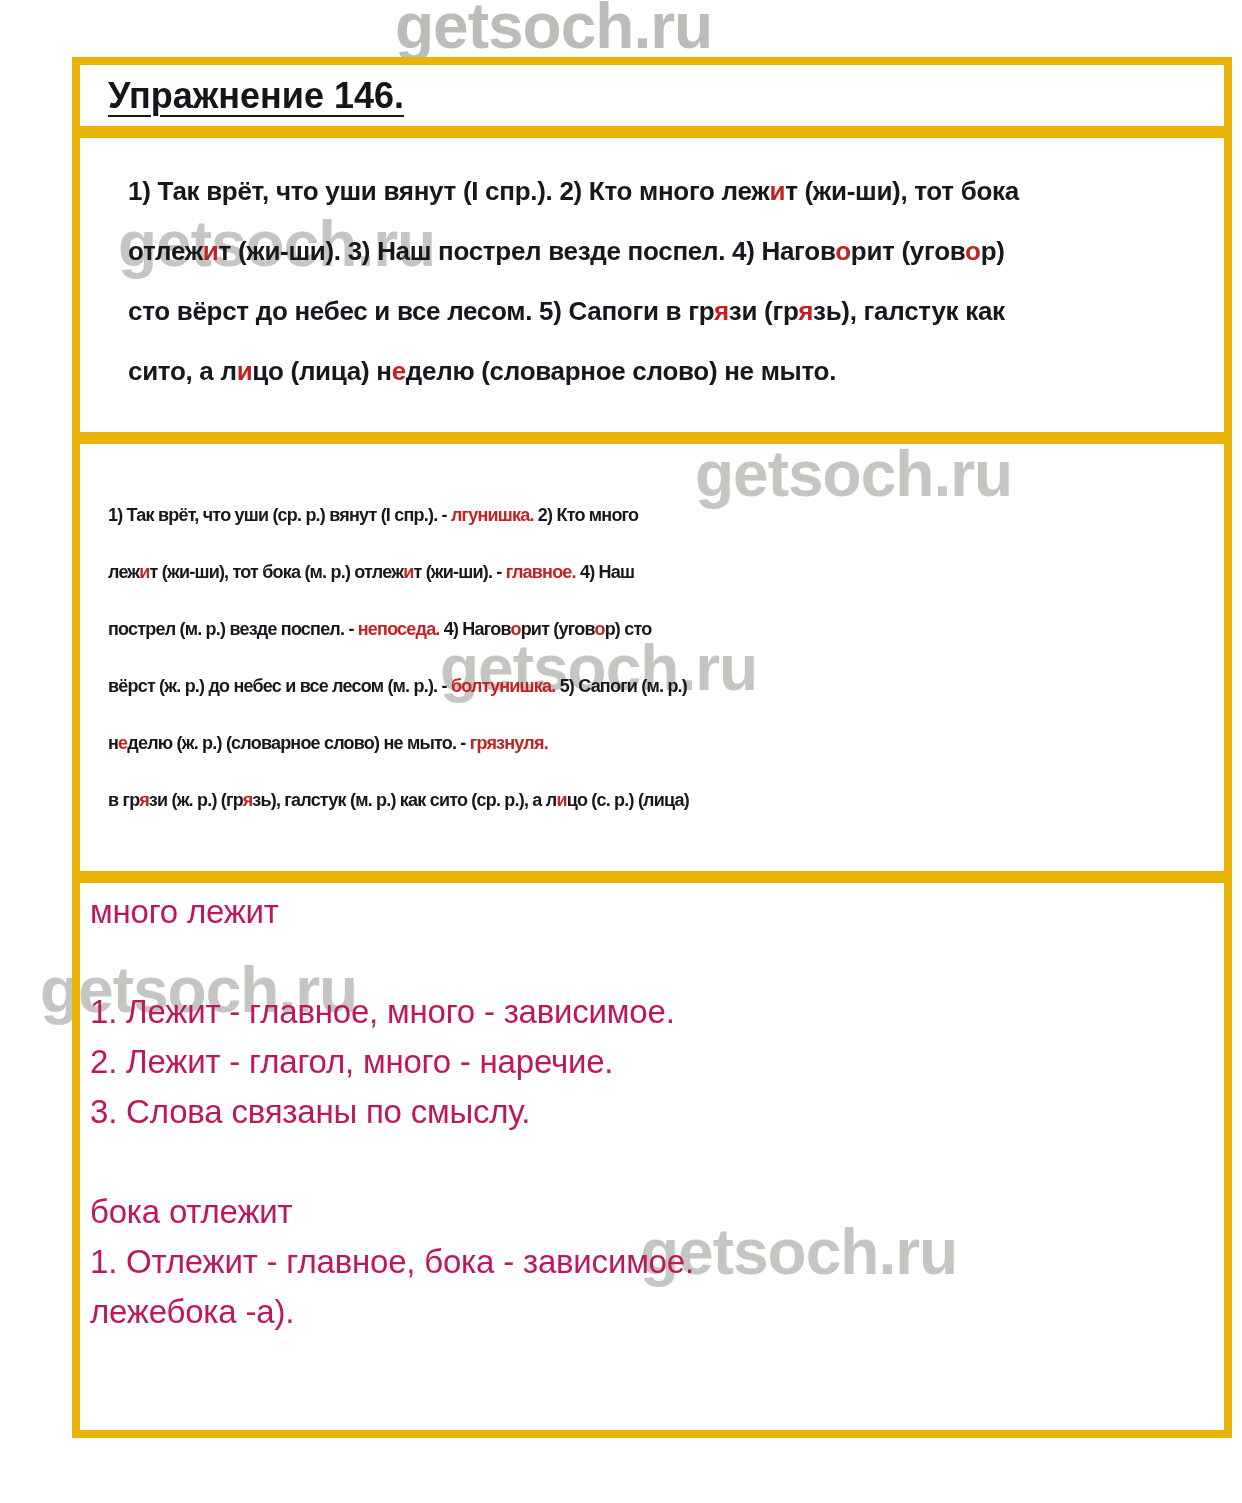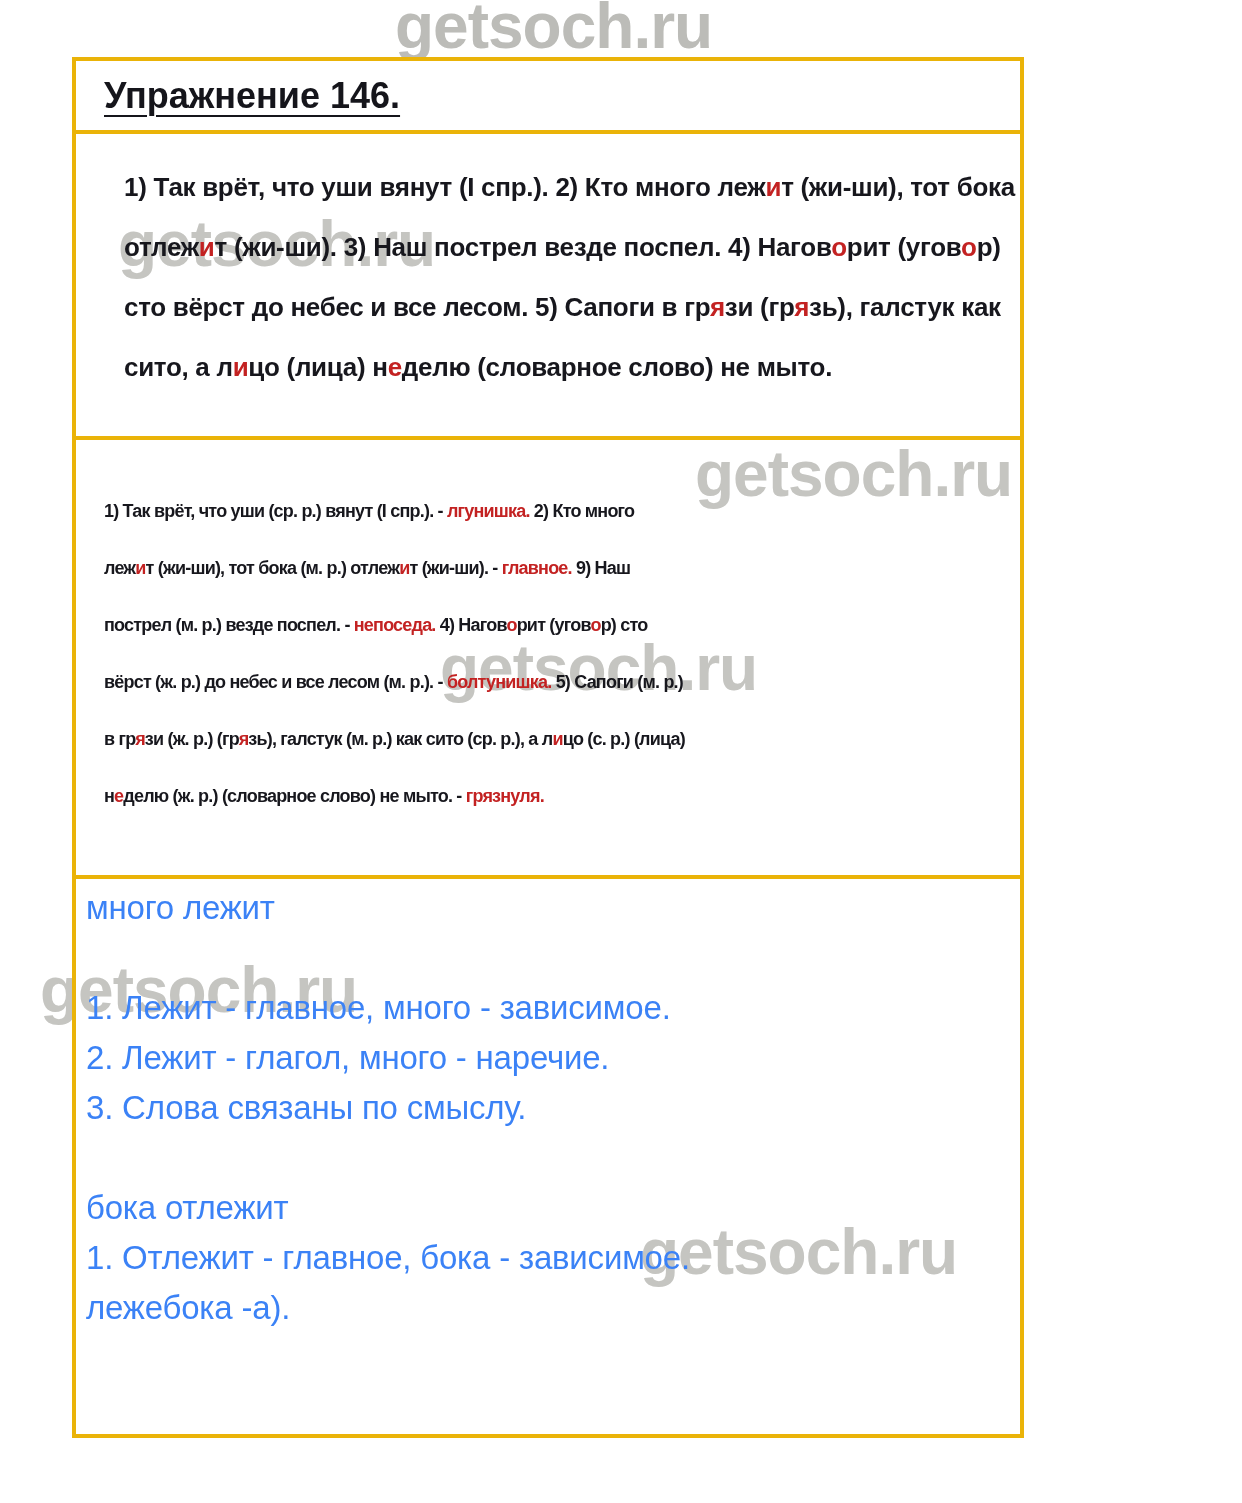--- a/index.html
+++ b/index.html
@@ -19,22 +19,22 @@
   .wm1 { left:395px; top:-6px;  color:#bcbcb8; }
   .wm2 { left:118px; top:212px; }
   .wm3 { left:695px; top:442px; }
   .wm4 { left:440px; top:636px; }
   .wm5 { left:40px;  top:958px; }
   .wm6 { left:640px; top:1220px; }
 
   
   .col { position:absolute; left:72px; top:57px; width:1120px; }
   .section {
-    position:relative; box-sizing:border-box; width:952px;
-    border:4px solid #eab308; background:transparent;
+    position:relative; box-sizing:border-box; width:1160px;
+    border:8px solid #eab308; background:transparent;
   }
   .sec-header {
     height:77px; display:flex; align-items:center; padding-left:28px;
   }
   .sec-header::before {
     content:""; position:absolute; inset:0; background:#faecc9; z-index:-1;
   }
   .exercise-title {
     font-size:36px; font-weight:700; color:#15151b;
     text-decoration:underline; text-decoration-thickness:2px; text-underline-offset:7px;
@@ -45,21 +45,21 @@
 
   .tline { white-space:nowrap; }
   .sec-task .tline {
     line-height:60px; font-size:26px; font-weight:700; letter-spacing:-0.3px;margin-left:20px;
   }
   .sec-answer .tline {
     line-height:57px; font-size:18px; font-weight:700; letter-spacing:-0.8px;
   }
   .sec-analysis .tline {
     line-height:50px; font-size:33px; font-weight:400; letter-spacing:-0.2px;
-    color:#3b82f6;
+    color:#be185d;
   }
   .red { color:#c32222; }
 </style>
 </head>
 <body>
 
 <div class="page">
 
   <div class="wm wm1">getsoch.ru</div>
   <div class="wm wm2">getsoch.ru</div>
@@ -76,25 +76,25 @@
 
     <div class="section sec-task">
         <div class="tline"><span>1) Так врёт, что уши вянут (I спр.). 2) Кто много леж</span><span class="red">и</span><span>т (жи-ши), тот бока</span></div>
         <div class="tline"><span>отлеж</span><span class="red">и</span><span>т (жи-ши). 3) Наш пострел везде поспел. 4) Нагов</span><span class="red">о</span><span>рит (угов</span><span class="red">о</span><span>р)</span></div>
         <div class="tline"><span>сто вёрст до небес и все лесом. 5) Сапоги в гр</span><span class="red">я</span><span>зи (гр</span><span class="red">я</span><span>зь), галстук как</span></div>
         <div class="tline"><span>сито, а л</span><span class="red">и</span><span>цо (лица) н</span><span class="red">е</span><span>делю (словарное слово) не мыто.</span></div>
       </div>
 
     <div class="section sec-answer">
         <div class="tline"><span>1) Так врёт, что уши (ср. р.) вянут (I спр.). - </span><span class="red">лгунишка.</span><span> 2) Кто много</span></div>
-        <div class="tline"><span>леж</span><span class="red">и</span><span>т (жи-ши), тот бока (м. р.) отлеж</span><span class="red">и</span><span>т (жи-ши). - </span><span class="red">главное.</span><span> 9) Наш</span></div>
+        <div class="tline"><span>леж</span><span class="red">и</span><span>т (жи-ши), тот бока (м. р.) отлеж</span><span class="red">и</span><span>т (жи-ши). - </span><span class="red">главное.</span><span> 4) Наш</span></div>
         <div class="tline"><span>пострел (м. р.) везде поспел. - </span><span class="red">непоседа.</span><span> 4) Нагов</span><span class="red">о</span><span>рит (угов</span><span class="red">о</span><span>р) сто</span></div>
         <div class="tline"><span>вёрст (ж. р.) до небес и все лесом (м. р.). - </span><span class="red">болтунишка.</span><span> 5) Сапоги (м. р.)</span></div>
+        <div class="tline"><span>н</span><span class="red">е</span><span>делю (ж. р.) (словарное слово) не мыто. - </span><span class="red">грязнуля.</span></div>
         <div class="tline"><span>в гр</span><span class="red">я</span><span>зи (ж. р.) (гр</span><span class="red">я</span><span>зь), галстук (м. р.) как сито (ср. р.), а л</span><span class="red">и</span><span>цо (с. р.) (лица)</span></div>
-        <div class="tline"><span>н</span><span class="red">е</span><span>делю (ж. р.) (словарное слово) не мыто. - </span><span class="red">грязнуля.</span></div>
       </div>
 
     <div class="section sec-analysis">
         <div class="tline"><span>много лежит</span></div>
         <div class="tline"><span>&nbsp;</span></div>
         <div class="tline"><span>1. Лежит - главное, много - зависимое.</span></div>
         <div class="tline"><span>2. Лежит - глагол, много - наречие.</span></div>
         <div class="tline"><span>3. Слова связаны по смыслу.</span></div>
         <div class="tline"><span>&nbsp;</span></div>
         <div class="tline"><span>бока отлежит</span></div>

